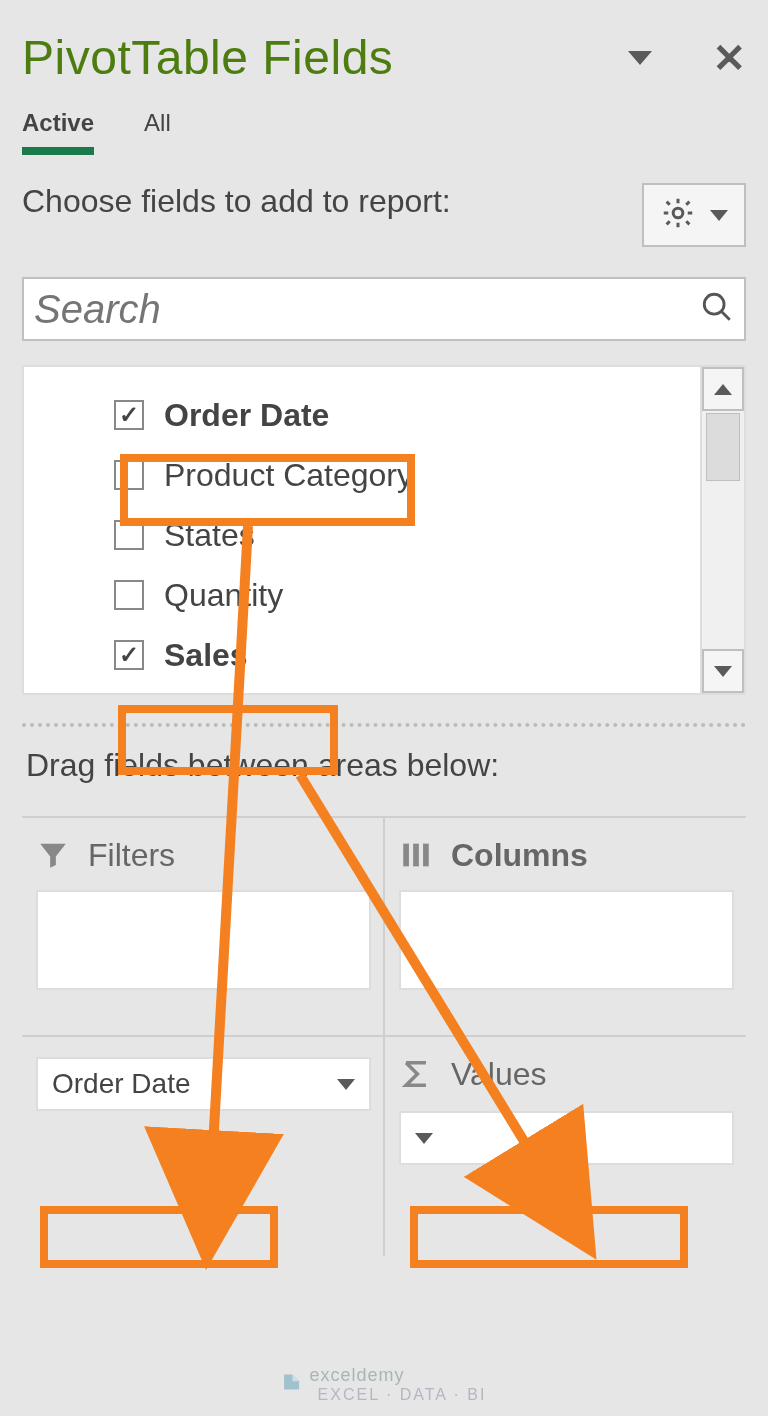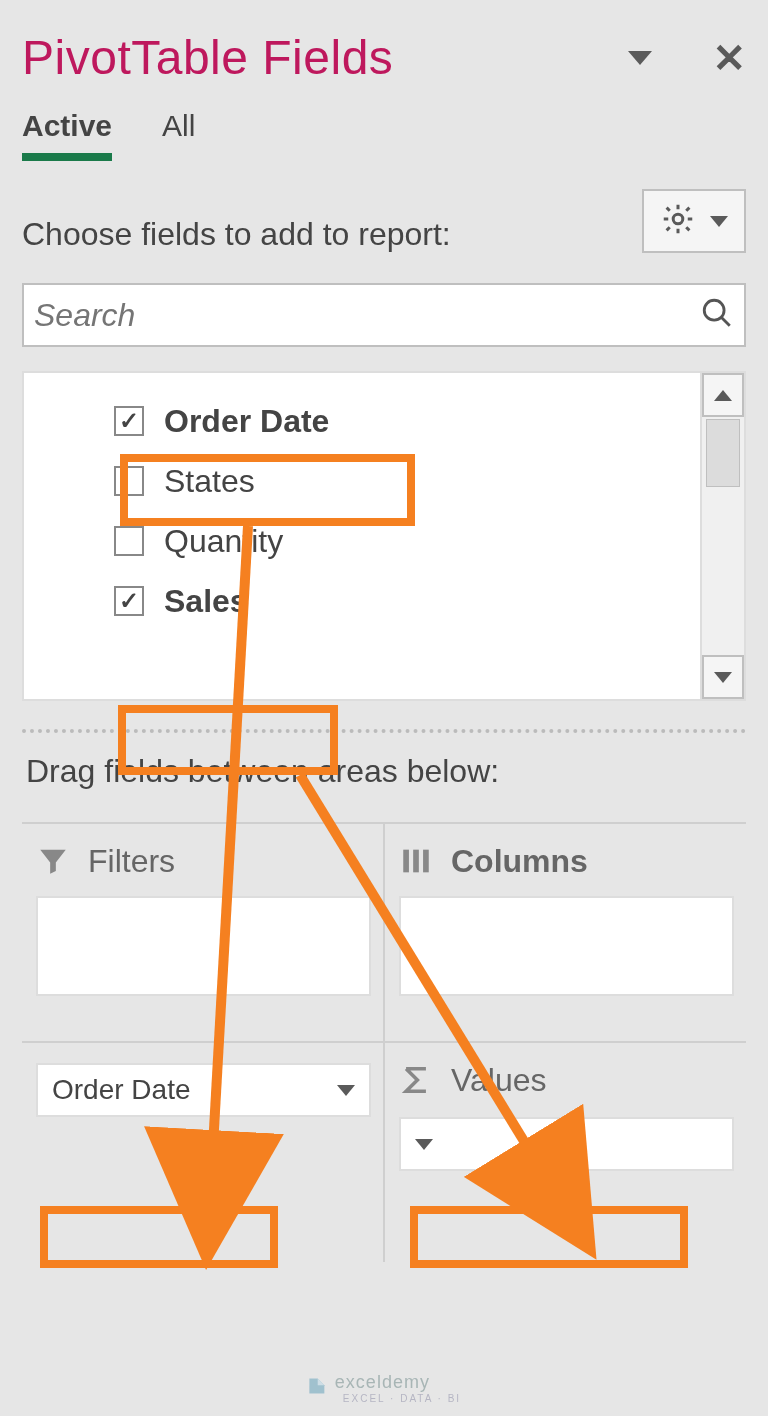--- a/index.html
+++ b/index.html
@@ -19,21 +19,21 @@
     bottom: 14px;
     background: #e6e6e6;
   }
   .header {
     display: flex;
     align-items: center;
     justify-content: space-between;
     padding: 20px 8px 10px 8px;
   }
   .title {
-    color: #be185d;
+    color: #4d7c0f;
     font-size: 48px;
     font-weight: 400;
     letter-spacing: 0.5px;
   }
   .header-icons {
     display: flex;
     align-items: center;
     gap: 60px;
     color: #5a5a5a;
   }
@@ -46,28 +46,28 @@
   .close-x {
     font-size: 40px;
     font-weight: bold;
     color: #5a5a5a;
     cursor: pointer;
   }
   .tabs {
     display: flex;
     gap: 50px;
     padding: 14px 8px 0 8px;
-    font-size: 30px;
+    font-size: 24px;
     color: #444;
   }
   .tab { padding-bottom: 10px; cursor: pointer; }
   .tab.active { font-weight: 700; border-bottom: 8px solid #1a7a4a; }
   .instruction-row {
     display: flex;
-    align-items: flex-end;
+    align-items: flex-start;
     justify-content: space-between;
     padding: 28px 8px 18px 8px;
   }
   .instruction {
     font-size: 32px;
     color: #444;
   }
   .gear-btn {
     display: flex;
     align-items: center;
@@ -90,21 +90,21 @@
     background: #fff;
     display: flex;
     align-items: center;
     height: 64px;
     padding: 0 10px;
   }
   .search-input {
     flex: 1;
     border: none;
     outline: none;
-    font-size: 32px;
+    font-size: 40px;
     font-style: italic;
     color: #888;
     background: transparent;
   }
   .search-icon svg { width: 34px; height: 34px; }
   .fields-wrap {
     margin: 0 8px;
     border: 2px solid #ddd;
     background: #fff;
     height: 330px;
@@ -249,21 +249,21 @@
     bottom: 12px;
     display: flex;
     align-items: center;
     gap: 8px;
     color: #9aa;
     font-size: 18px;
     letter-spacing: 1px;
     z-index: 5;
     opacity: 0.8;
   }
-  .watermark .sub { font-size: 10px; letter-spacing: 2px; display:block; color:#aab;padding-left:8px;}
+  .watermark .sub { font-size: 16px; letter-spacing: 2px; display:block; color:#aab;padding-left:8px;}
   .wm-icon svg { width: 20px; height: 20px; }
 </style>
 </head>
 <body>
 
 <div class="pane">
 
   <div class="header">
     <div class="title">PivotTable Fields</div>
     <div class="header-icons">
@@ -298,20 +298,24 @@
           <line x1="21" y1="21" x2="15" y2="15"></line>
       </svg>
     </span>
   </div>
 
   <div class="fields-wrap">
     <div class="fields-list">
       <div class="field-item bold">
         <div class="chk checked"></div>
         <span>Order Date</span>
+      </div>
+      <div class="field-item">
+        <div class="chk"></div>
+        <span>Product Category</span>
       </div>
       <div class="field-item">
         <div class="chk"></div>
         <span>States</span>
       </div>
       <div class="field-item">
         <div class="chk"></div>
         <span>Quantity</span>
       </div>
       <div class="field-item bold">

